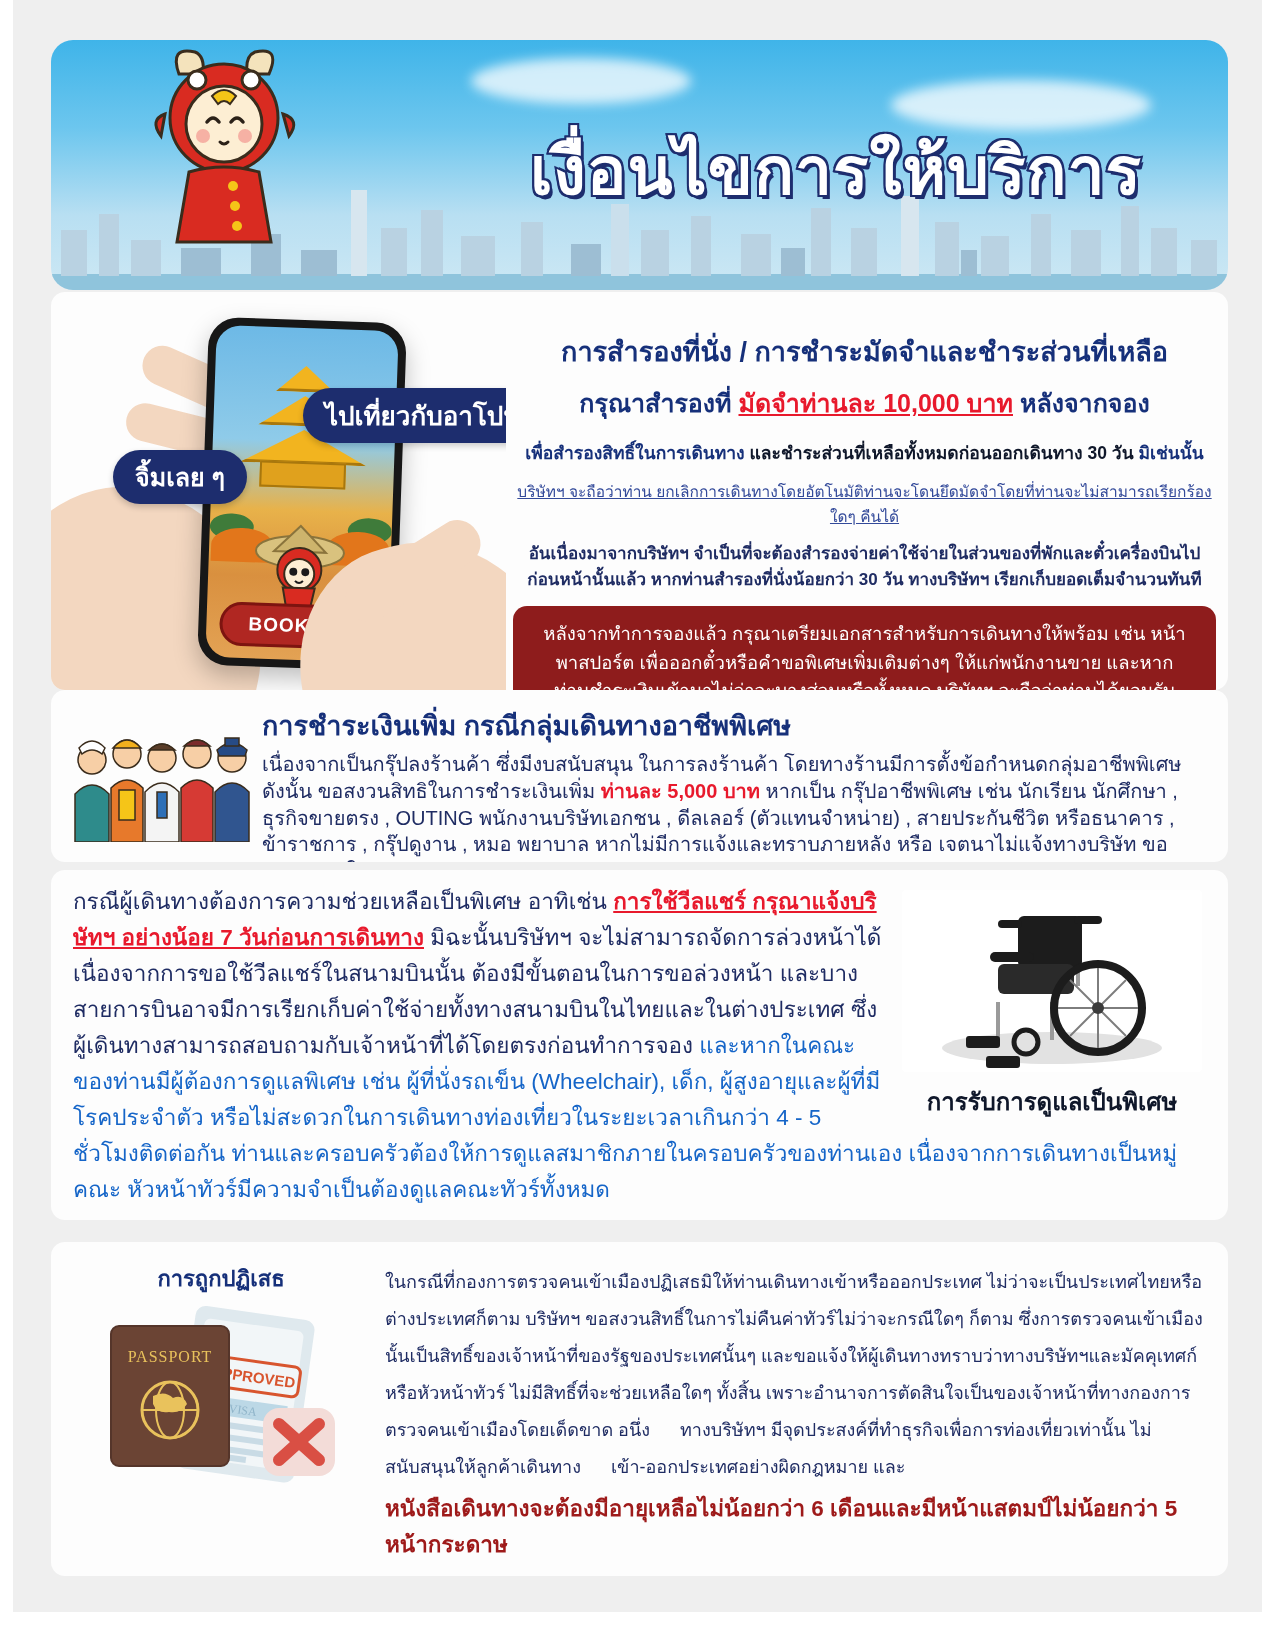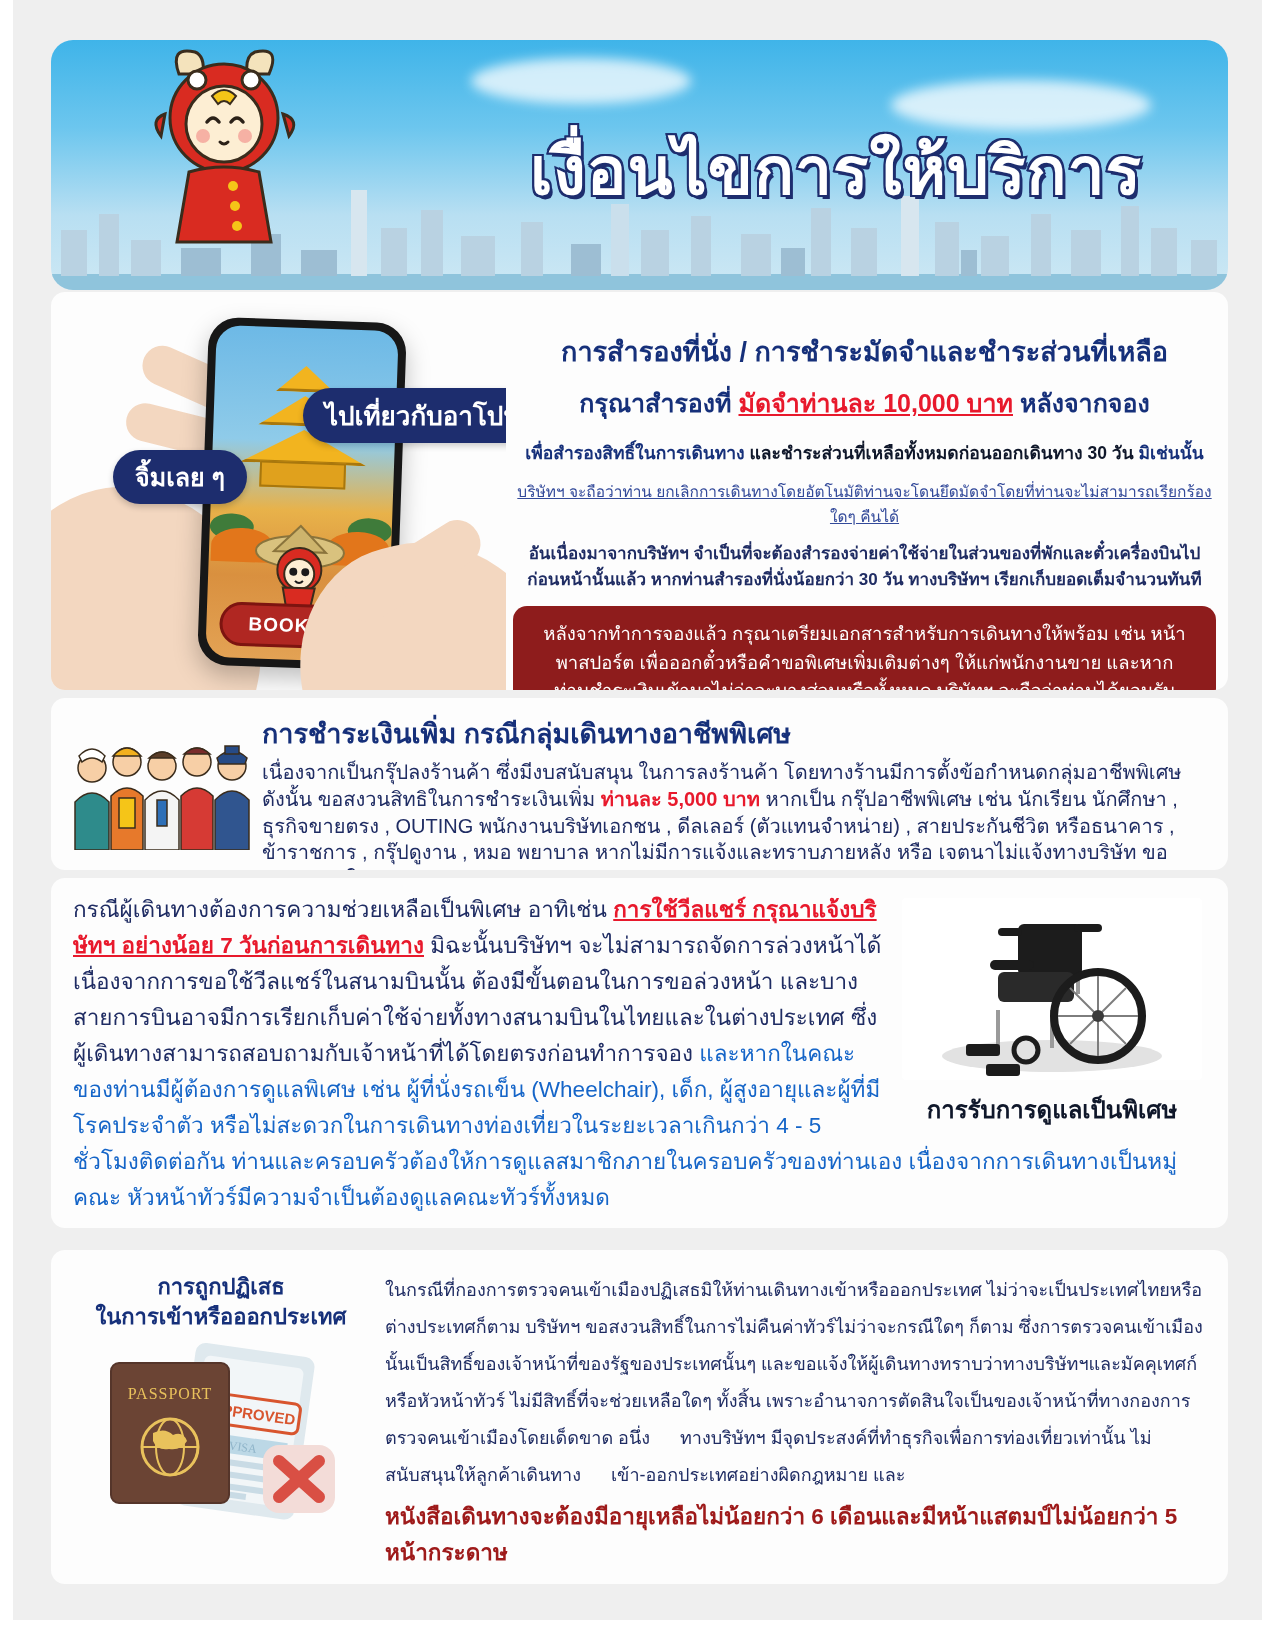--- a/index.html
+++ b/index.html
@@ -62,21 +62,21 @@
   .s1-sub .hl { color:#e8192c; text-decoration:underline; }
   .s1-line1 { font-size:17.5px; font-weight:800; color:#16307a; margin-top:16px; }
   .s1-line1 .hl { color:#0f172a; }
   .s1-line2 { font-size:15.5px; color:#334a9a; text-decoration:underline; margin-top:12px; }
   .s1-line3 { font-size:17px; font-weight:800; color:#1f2c63; margin-top:12px; line-height:1.5;
               padding:0 6px; }
   .notice-box { margin:14px 4px 0 4px; background:#8e1c1c; border-radius:14px; color:#fff;
                 font-size:18.5px; line-height:1.55; padding:14px 30px; }
 
   
-  .sec2 { margin-top:8px; height:172px; display:flex; overflow:hidden; }
+  .sec2 { height:172px; display:flex; overflow:hidden; }
   .workers { flex:0 0 205px; padding:34px 6px 0 16px; }
   .sec2-text { flex:1; padding:14px 24px 0 4px; }
   .s2-heading { font-size:27px; font-weight:800; color:#16307a; }
   .s2-body { font-size:20px; color:#1f2c63; line-height:1.34; margin-top:4px; overflow-wrap:anywhere; }
   .s2-body .hl { color:#e8192c; font-weight:800; }
 
   
   .sec3 { margin-top:8px; min-height:228px; padding:14px 20px 12px 22px; overflow:hidden; }
   .care-float { float:right; width:312px; margin:6px 0 0 14px; text-align:center; }
   .care-img { width:300px; height:182px; background:#ffffff; border-radius:4px; }
@@ -268,21 +268,20 @@
       </svg>
       <div class="care-caption">การรับการดูแลเป็นพิเศษ</div>
     </div>
     <div class="s3-body"><span>กรณีผู้เดินทางต้องการความช่วยเหลือเป็นพิเศษ อาทิเช่น </span><span class="hl">การใช้วีลแชร์ กรุณาแจ้งบริษัทฯ อย่างน้อย 7 วันก่อนการเดินทาง</span><span> มิฉะนั้นบริษัทฯ จะไม่สามารถจัดการล่วงหน้าได้ เนื่องจากการขอใช้วีลแชร์ในสนามบินนั้น ต้องมีขั้นตอนในการขอล่วงหน้า และบางสายการบินอาจมีการเรียกเก็บค่าใช้จ่ายทั้งทางสนามบินในไทยและในต่างประเทศ ซึ่งผู้เดินทางสามารถสอบถามกับเจ้าหน้าที่ได้โดยตรงก่อนทำการจอง </span><span class="blue">และหากในคณะของท่านมีผู้ต้องการดูแลพิเศษ เช่น ผู้ที่นั่งรถเข็น (Wheelchair), เด็ก, ผู้สูงอายุและผู้ที่มีโรคประจำตัว หรือไม่สะดวกในการเดินทางท่องเที่ยวในระยะเวลาเกินกว่า 4 - 5 ชั่วโมงติดต่อกัน ท่านและครอบครัวต้องให้การดูแลสมาชิกภายในครอบครัวของท่านเอง เนื่องจากการเดินทางเป็นหมู่คณะ หัวหน้าทัวร์มีความจำเป็นต้องดูแลคณะทัวร์ทั้งหมด</span></div>
   </div>
 
   <div class="panel sec4">
     <div class="sec4-left">
       <div class="s4-heading">
         <div>การถูกปฏิเสธ</div>
-        <div>ในการเข้าหรือออกประเทศ</div>
       </div>
       <svg width="256" height="186" viewBox="0 0 256 186" style="margin-top:10px;">
         <g transform="rotate(8 150 90)">
           <rect x="92" y="8" width="120" height="164" rx="10" fill="#dfe9ee"></rect>
           <rect x="102" y="20" width="100" height="140" rx="6" fill="#f2f6f8"></rect>
           <rect x="108" y="96" width="88" height="18" fill="#bcd8e6"></rect>
           <text x="152" y="110" font-size="12" fill="#8fb4c9" text-anchor="middle" class="svg-label">VISA</text>
           <g fill="#c9dbe5">
             <rect x="108" y="120" width="88" height="6"></rect>
               <rect x="108" y="132" width="70" height="6"></rect>

